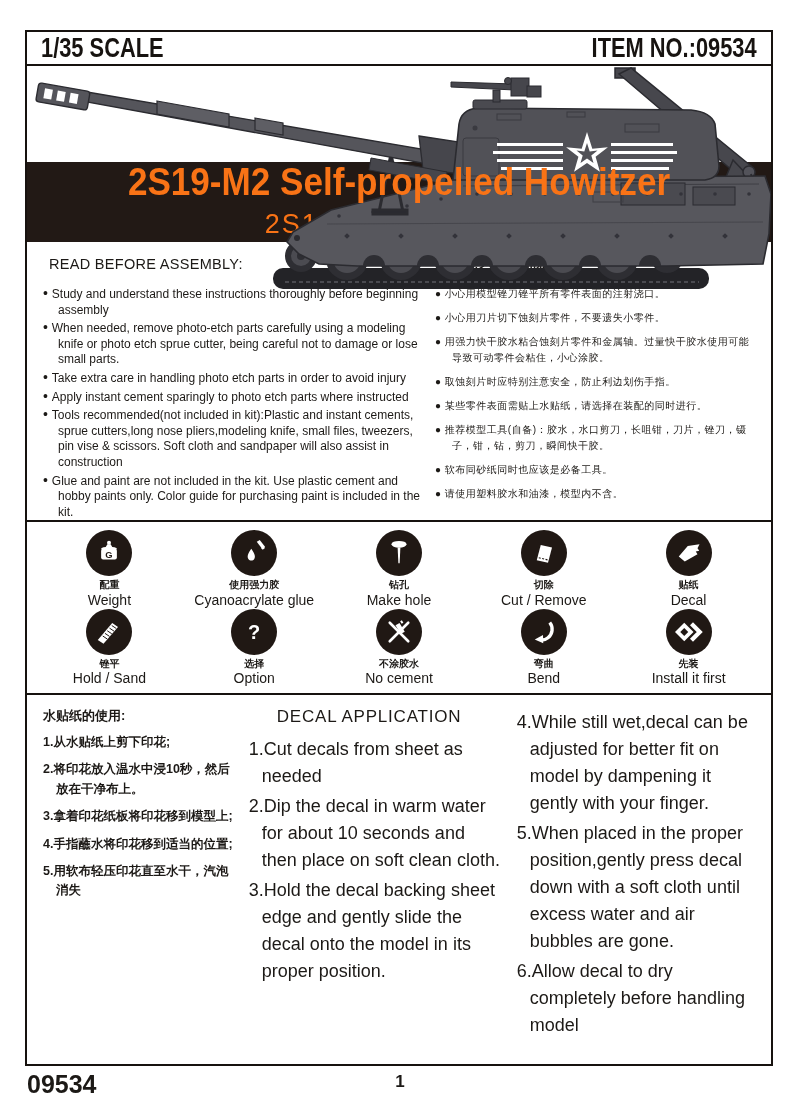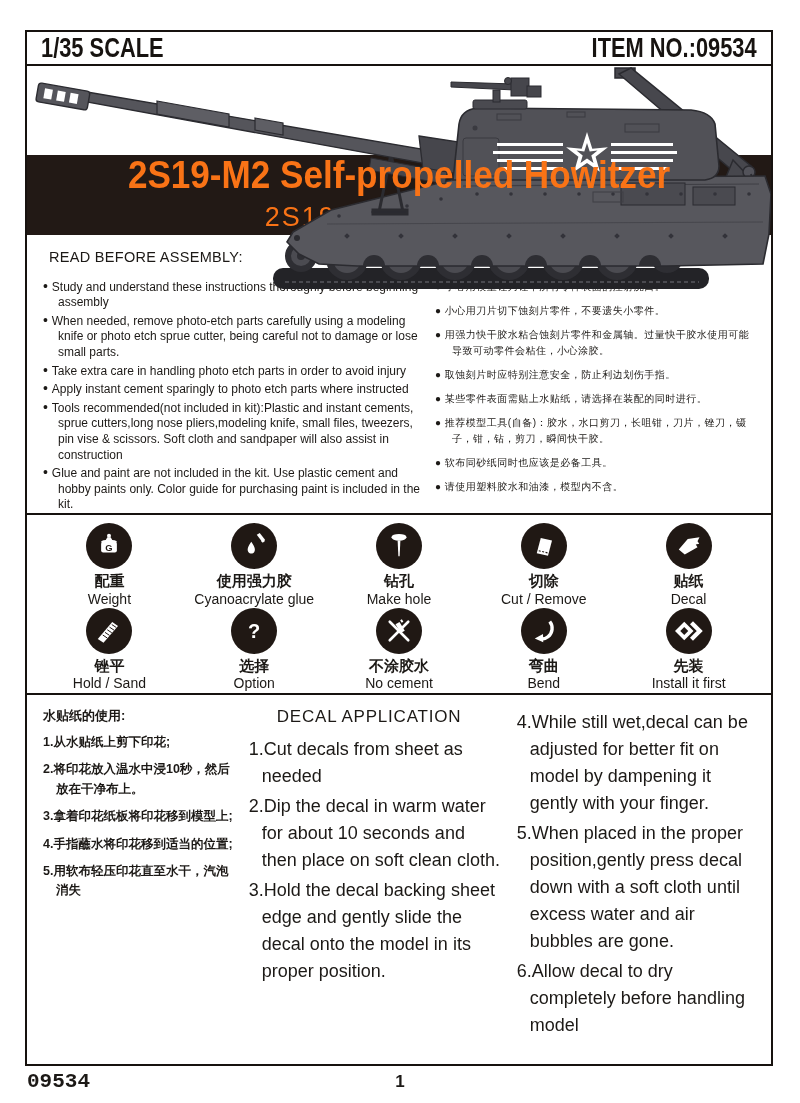--- a/index.html
+++ b/index.html
@@ -38,34 +38,34 @@
   .asm-list-cn li { font-size: 10px; font-weight: 400; line-height: 1.6; margin-bottom: 8px;
     padding-left: 17px; text-indent: -17px; letter-spacing: 0.5px; }
   .asm-list-cn li::before { content: "\25cf\00a0"; font-size: 10px; }
   
   .row-symbols { height: 180px; border-bottom: 2px solid #17120f; display: grid;
     grid-template-columns: repeat(5, 1fr); grid-template-rows: 1fr 1fr;
     align-items: center; justify-items: center; padding: 8px 10px 6px; }
   .sym { text-align: center; }
   .sym-circle { width: 46px; height: 46px; border-radius: 50%; background: #201814;
     margin: 0 auto 3px auto; display: flex; align-items: center; justify-content: center; }
-  .sym-cn { font-size: 15px; font-weight: 700; line-height: 1.25; }
+  .sym-cn { font-size: 10px; font-weight: 700; line-height: 1.25; }
   .sym-en { font-size: 14px; line-height: 1.2; }
   
   .row-decal { flex: 1; display: flex; padding: 12px 12px 22px 16px; gap: 12px; }
   .d-cn { width: 28%; }
   .d-mid { width: 37%; }
   .d-right { width: 35%; padding-top: 2px; }
   .d-cn-title { font-size: 13px; font-weight: 700; margin-bottom: 8px; }
   .d-cn p { font-size: 12.5px; font-weight: 700; line-height: 1.55; margin-bottom: 8px;
     padding-left: 13px; text-indent: -13px; }
   .d-title { font-size: 17px; font-weight: 400; letter-spacing: 0.8px; margin: 0 0 9px 28px; }
   .d-step { font-size: 18px; line-height: 1.5; margin-bottom: 3px; padding-left: 13px; text-indent: -13px; }
   
-  .footer-no { position: absolute; left: 27px; top: 1070px; font-size: 21px; font-weight: 800; font-family: Liberation Mono, monospace; }
+  .footer-no { position: absolute; left: 27px; top: 1070px; font-size: 25px; font-weight: 800; }
   .footer-page { position: absolute; left: 0; top: 1072px; width: 100%; text-align: center;
     font-size: 17px; font-weight: 700; }
 </style>
 </head>
 <body>
 
 <div class="sheet">
   <div class="frame">
 
     <div class="row-header">

